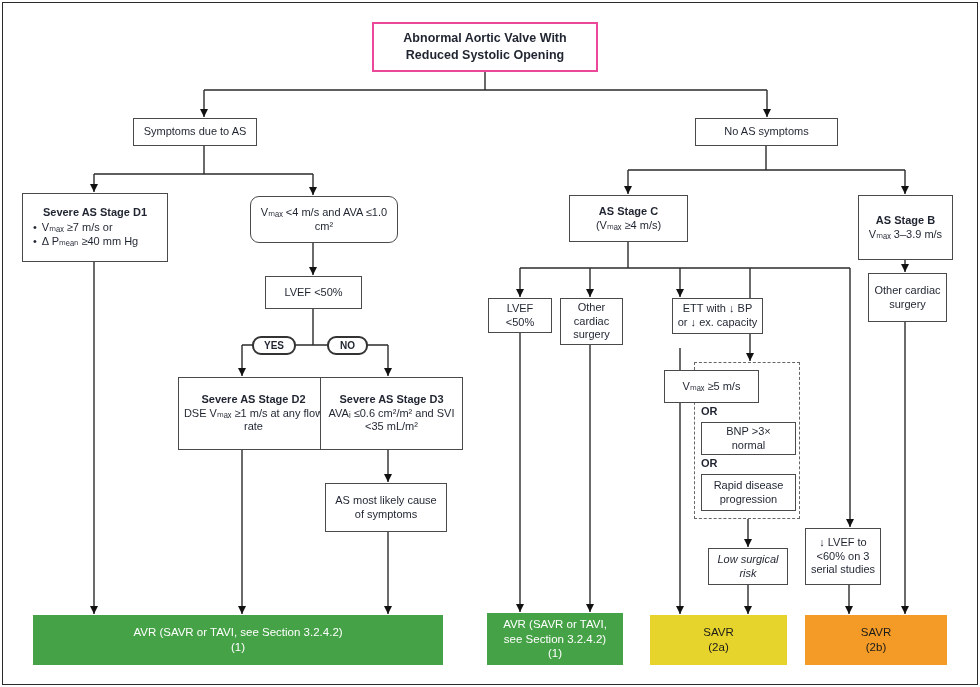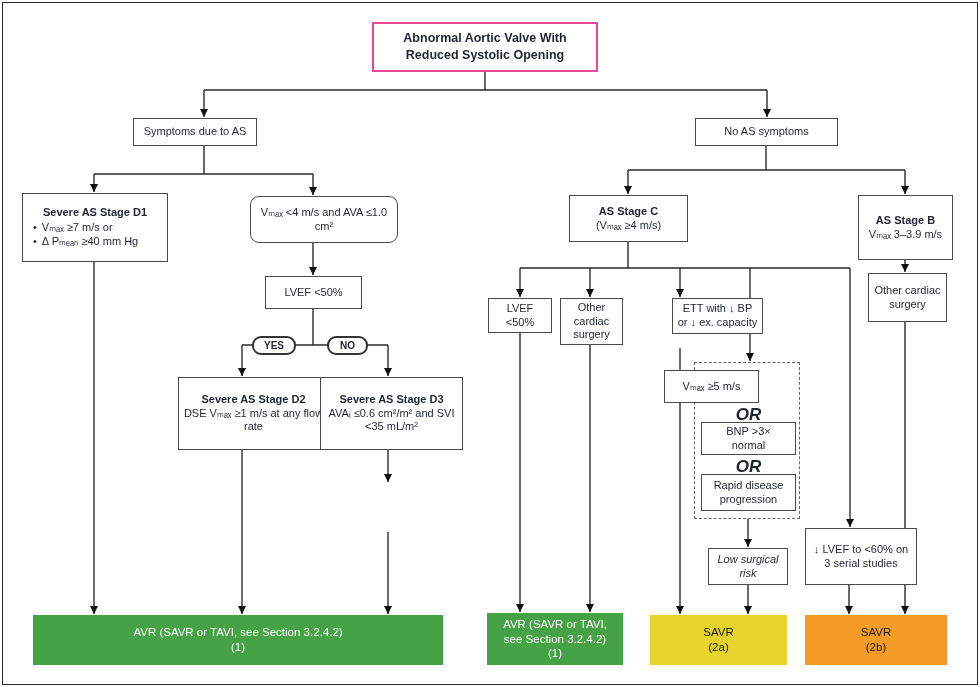--- a/index.html
+++ b/index.html
@@ -20,21 +20,21 @@
   .title-box{border:2px solid #ec4899;font-weight:bold;font-size:12.5px;line-height:1.35;}
   .pill{
     position:absolute;background:#ffffff;border:2px solid #333;border-radius:9px;
     display:flex;align-items:center;justify-content:center;
     font-weight:bold;font-size:10px;box-sizing:border-box;
   }
   .bullets{width:100%;text-align:left;margin-top:1px;}
   .bullet-row{display:flex;align-items:flex-start;padding-left:6px;}
   .bullet-row::before{content:"•";margin-right:5px;font-size:11px;}
   .dotted{position:absolute;border:1.5px dashed #666;background:transparent;box-sizing:border-box;}
-  .or-label{position:absolute;font-weight:bold;font-size:17px;text-align:center;font-style:italic;}
+  .or-label{position:absolute;font-weight:bold;font-size:11px;}
   .outcome{
     position:absolute;display:flex;flex-direction:column;align-items:center;justify-content:center;
     text-align:center;font-size:11.5px;line-height:1.3;box-sizing:border-box;padding:2px 6px;
   }
   .outcome.light{color:#ffffff;}
   .outcome.dark{color:#1a1a1a;}
 </style>
 </head>
 <body>
 
@@ -122,20 +122,23 @@
   <div class="node" style="left:178px;top:377px;width:151px;height:73px;">
     <span class="bold">Severe AS Stage D2</span>
     <span>DSE Vₘₐₓ ≥1 m/s at any flow rate</span>
   </div>
 
   <div class="node" style="left:320px;top:377px;width:143px;height:73px;">
     <span class="bold">Severe AS Stage D3</span>
     <span>AVAᵢ ≤0.6 cm²/m² and SVI &lt;35 mL/m²</span>
   </div>
 
+  <div class="node" style="left:325px;top:483px;width:122px;height:49px;">
+    <span>AS most likely cause of symptoms</span>
+  </div>
 
   <div class="node" style="left:695px;top:118px;width:143px;height:28px;">
     <span>No AS symptoms</span>
   </div>
 
   <div class="node" style="left:569px;top:195px;width:119px;height:47px;">
     <span class="bold">AS Stage C</span>
     <span>(Vₘₐₓ ≥4 m/s)</span>
   </div>
 
@@ -171,21 +174,21 @@
     <span>OR</span>
   </div>
   <div class="node" style="left:701px;top:474px;width:95px;height:37px;">
     <span>Rapid disease progression</span>
   </div>
 
   <div class="node" style="left:708px;top:548px;width:80px;height:37px;font-style:italic;">
     <span>Low surgical risk</span>
   </div>
 
-  <div class="node" style="left:805px;top:528px;width:112px;height:57px;justify-content:center;">
+  <div class="node" style="left:805px;top:528px;width:76px;height:57px;justify-content:center;">
     <span>↓ LVEF to &lt;60% on 3 serial studies</span>
   </div>
 
   <div class="node" style="left:868px;top:273px;width:79px;height:49px;">
     <span>Other cardiac surgery</span>
   </div>
 
   <div class="outcome light" style="left: 33px; top: 615px; width: 410px; height: 50px; background: rgb(70, 162, 71);">
     <span>AVR (SAVR or TAVI, see Section 3.2.4.2)</span>
     <span>(1)</span>

